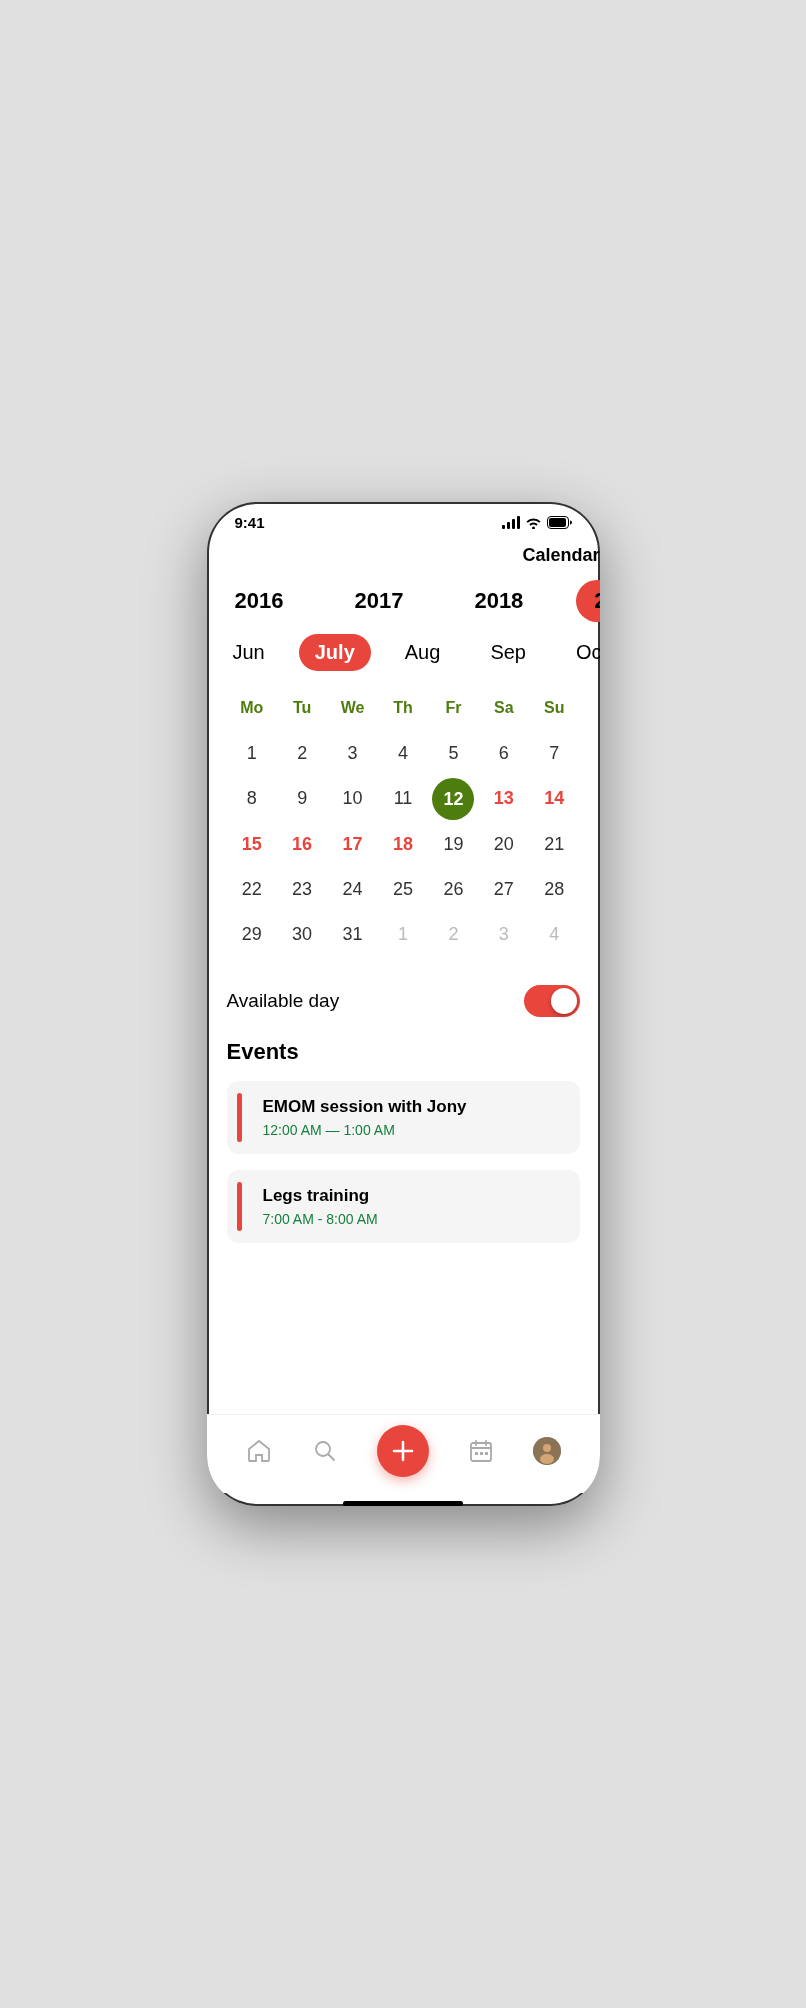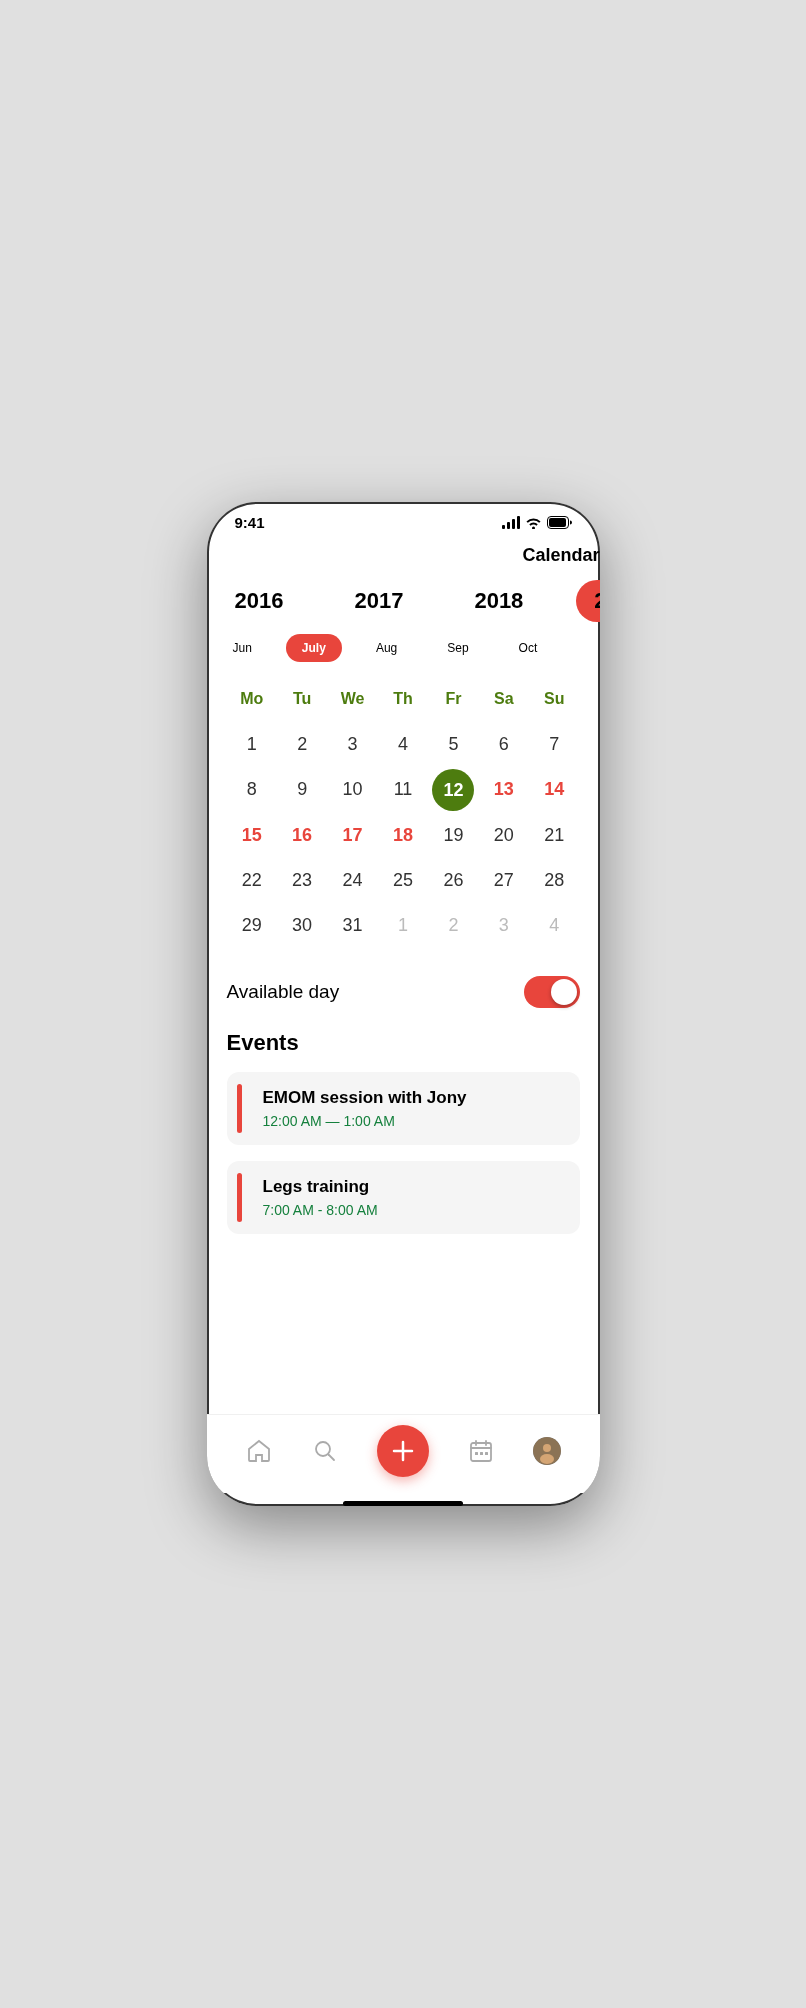--- a/index.html
+++ b/index.html
@@ -94,21 +94,21 @@
       display: flex;
       align-items: center;
       overflow-x: auto;
       scrollbar-width: none;
       padding: 0 10px;
       gap: 18px;
       margin-bottom: 20px;
     }
     .month-selector::-webkit-scrollbar { display: none; }
     .month-item {
-      font-size: 12px;
+      font-size: 20px;
       font-weight: 500;
       color: #000;
       white-space: nowrap;
       padding: 7px 16px;
       border-radius: 24px;
       cursor: pointer;
       flex-shrink: 0;
     }
     .month-item.active {
       background: #e8453c;

